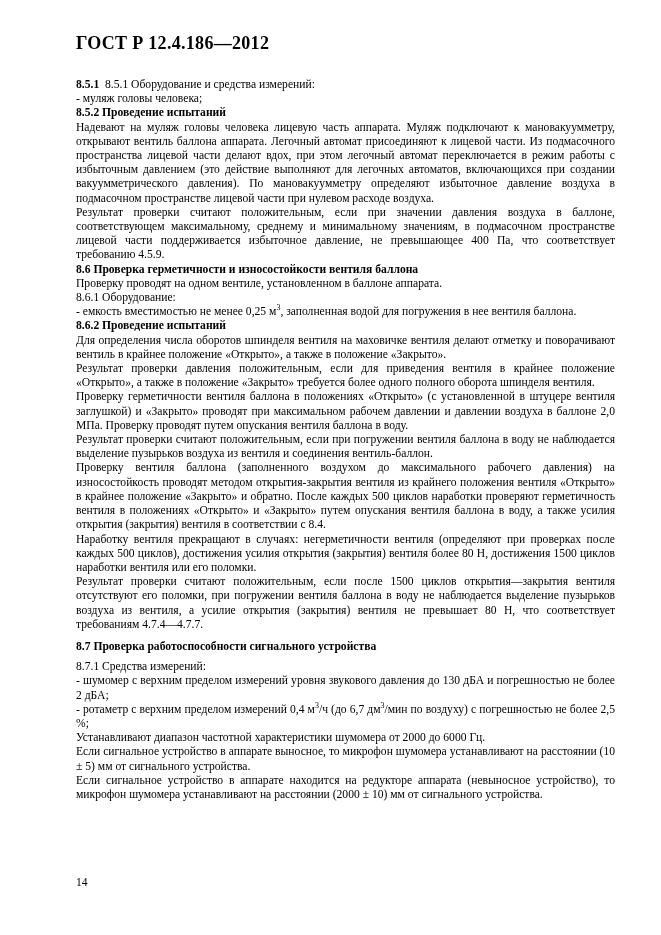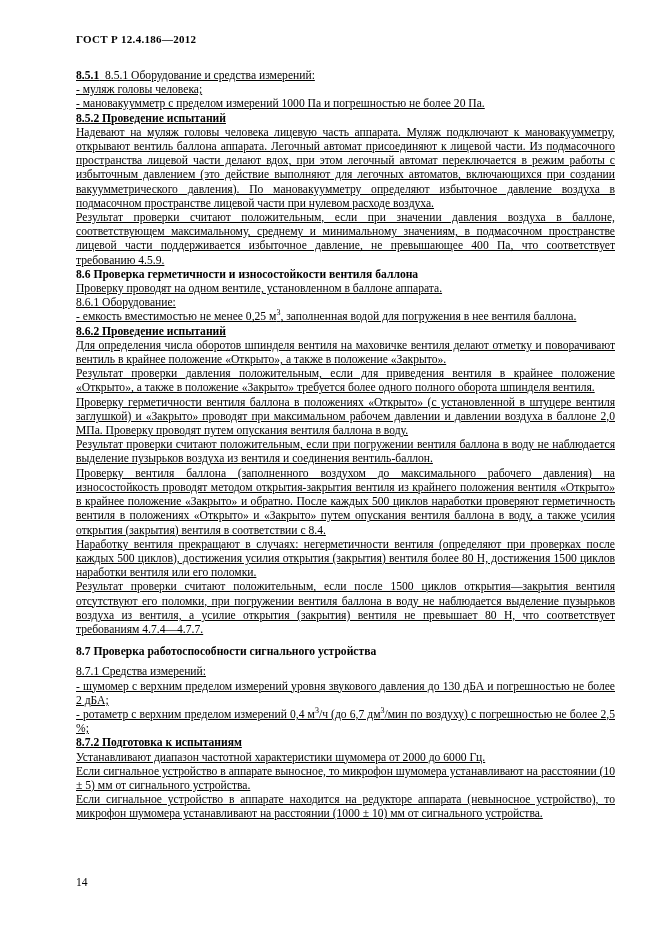--- a/index.html
+++ b/index.html
@@ -15,42 +15,41 @@
   }
   .page {
     position: relative;
     width: 661px;
     height: 935px;
     box-sizing: border-box;
     padding: 33px 46px 0 76px;
   }
   .doc-header {
     font-family: "Liberation Serif", serif;
-    font-size: 11px;
+    font-size: 18px;
     font-weight: bold;
     letter-spacing: 0.3px;
     margin: 0 0 24px 0;
     text-align: left;
   }
   .content {
     font-size: 11.6px;
     line-height: 14.2px;
     text-align: justify;
     text-justify: inter-word;
   }
   .content p {
     margin: 0;
     text-indent: 0;
   }
   .para {
     margin: 0;
   }
   .indent {
     text-indent: 22px;
-    text-decoration: underline;
   }
   .num-head {
     font-weight: bold;
     margin: 0;
   }
   .sec-head {
     font-weight: bold;
     margin: 11px 0 7px 0;
   }
   .sec-head.tight {
@@ -75,21 +74,20 @@
 <body>
 
 <div class="page">
 
   <div class="doc-header">ГОСТ Р 12.4.186—2012</div>
 
   <div class="content">
 
     <p class="para indent"><span style="font-weight:bold">8.5.1</span>&nbsp; <span>8.5.1  Оборудование и средства измерений:</span></p>
     <p class="para indent">- муляж головы человека;</p>
-    <p class="para indent">- мановакуумметр с пределом измерений 1000 Па и погрешностью не более 20 Па.</p>
 
     <p class="para indent num-head">8.5.2  Проведение испытаний</p>
     <p class="para indent">Надевают на муляж головы человека лицевую часть аппарата. Муляж подключают к мановакуумметру, открывают вентиль баллона аппарата. Легочный автомат присоединяют к лицевой части. Из подмасочного пространства лицевой части делают вдох, при этом легочный автомат переключается в режим работы с избыточным давлением (это действие выполняют для легочных автоматов, включающихся при создании вакуумметрического давления). По мановакуумметру определяют избыточное давление воздуха в подмасочном пространстве лицевой части при нулевом расходе воздуха.</p>
     <p class="para indent">Результат проверки считают положительным, если при значении давления воздуха в баллоне, соответствующем максимальному, среднему и минимальному значениям, в подмасочном пространстве лицевой части поддерживается избыточное давление, не превышающее 400 Па, что соответствует требованию 4.5.9.</p>
 
     <p class="sec-head">8.6  Проверка герметичности и износостойкости вентиля баллона</p>
     <p class="para indent">Проверку проводят на одном вентиле, установленном в баллоне аппарата.</p>
     <p class="para indent">8.6.1  Оборудование:</p>
     <p class="para indent">- емкость вместимостью не менее 0,25 м<sup>3</sup>, заполненная водой для погружения в нее вентиля баллона.</p>
 
@@ -100,22 +98,21 @@
     <p class="para indent">Результат проверки считают положительным, если при погружении вентиля баллона в воду не наблюдается выделение пузырьков воздуха из вентиля и соединения вентиль-баллон.</p>
     <p class="para indent">Проверку вентиля баллона (заполненного воздухом до максимального рабочего давления) на износостойкость проводят методом открытия-закрытия вентиля из крайнего положения вентиля «Открыто» в крайнее положение «Закрыто» и обратно. После каждых 500 циклов наработки проверяют герметичность вентиля в положениях «Открыто» и «Закрыто» путем опускания вентиля баллона в воду, а также усилия открытия (закрытия) вентиля в соответствии с 8.4.</p>
     <p class="para indent">Наработку вентиля прекращают в случаях: негерметичности вентиля (определяют при проверках после каждых 500 циклов), достижения усилия открытия (закрытия) вентиля более 80 Н, достижения 1500 циклов наработки вентиля или его поломки.</p>
     <p class="para indent">Результат проверки считают положительным, если после 1500 циклов открытия—закрытия вентиля отсутствуют его поломки, при погружении вентиля баллона в воду не наблюдается выделение пузырьков воздуха из вентиля, а усилие открытия (закрытия) вентиля не превышает 80 Н, что соответствует требованиям 4.7.4—4.7.7.</p>
 
     <p class="sec-head tight">8.7  Проверка работоспособности сигнального устройства</p>
     <p class="para indent">8.7.1  Средства измерений:</p>
     <p class="para indent">- шумомер с верхним пределом измерений уровня звукового давления до 130 дБА и погрешностью не более 2 дБА;</p>
     <p class="para indent">- ротаметр с верхним пределом измерений 0,4 м<sup>3</sup>/ч (до 6,7 дм<sup>3</sup>/мин по воздуху) с погрешностью не более 2,5 %;</p>
 
-    <p class="para indent num-head">8.7.2  Подготовка к испытаниям</p>
     <p class="para indent">Устанавливают диапазон частотной характеристики шумомера от 2000 до 6000 Гц.</p>
     <p class="para indent">Если сигнальное устройство в аппарате выносное, то микрофон шумомера устанавливают на расстоянии (10 ± 5) мм от сигнального устройства.</p>
-    <p class="para indent">Если сигнальное устройство в аппарате находится на редукторе аппарата (невыносное устройство), то микрофон шумомера устанавливают на расстоянии (1000 ± 10) мм от сигнального устройства.</p>
+    <p class="para indent">Если сигнальное устройство в аппарате находится на редукторе аппарата (невыносное устройство), то микрофон шумомера устанавливают на расстоянии (2000 ± 10) мм от сигнального устройства.</p>
 
   </div>
 
   <div class="page-number">14</div>
 
 </div>
 
 </body></html>

